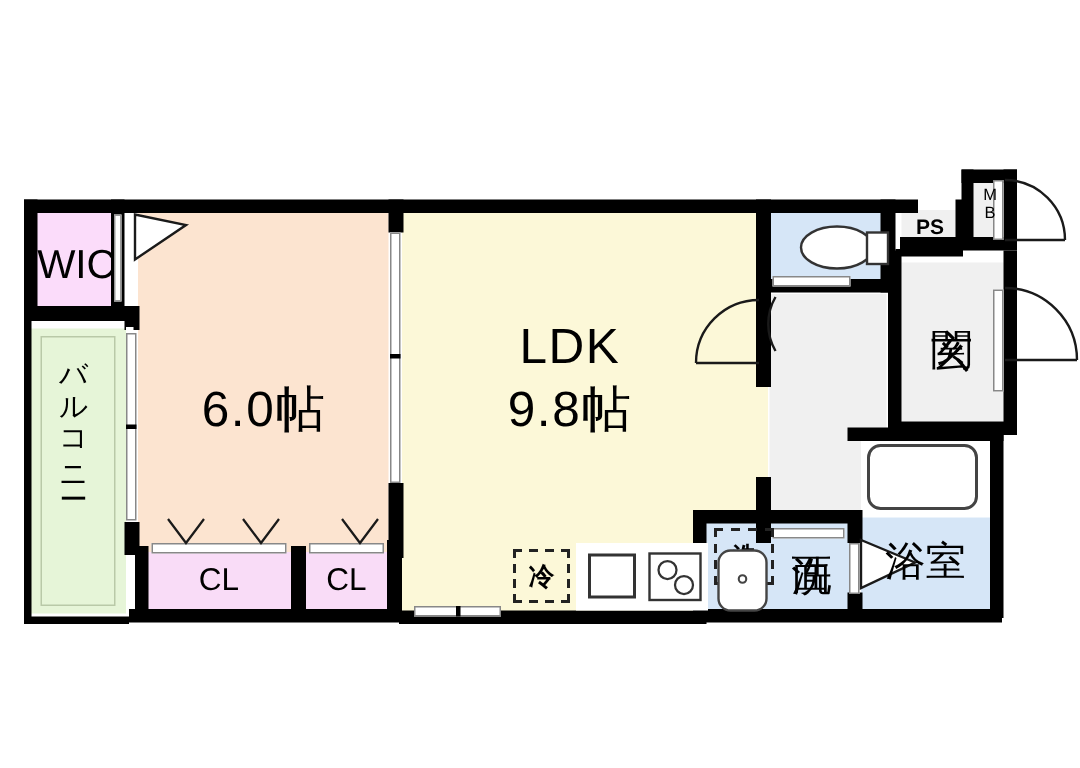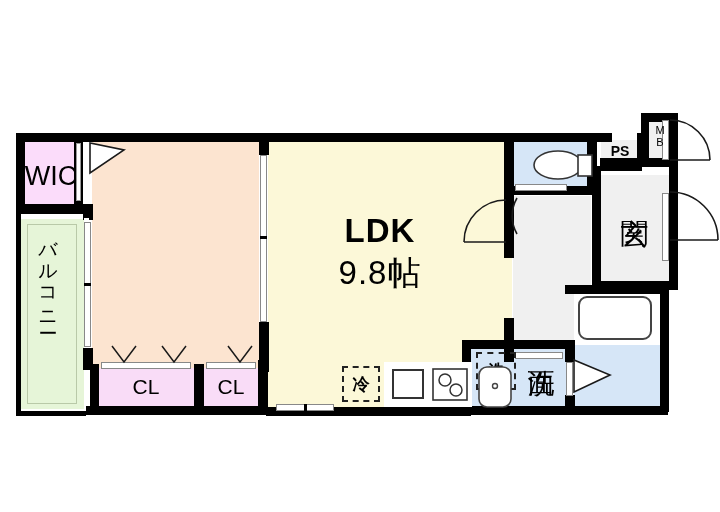--- a/index.html
+++ b/index.html
@@ -198,29 +198,31 @@
     <rect x="1" y="1" width="32" height="40" rx="8" ry="8" fill="#ffffff" stroke="#444" stroke-width="1.6"></rect>
     <circle cx="17" cy="20" r="2.5" fill="#ffffff" stroke="#444" stroke-width="1.4"></circle>
   </svg>
 
   <div class="roundbox" style="left:578px;top:296px;width:74px;height:44px;"></div>
 
   <div class="lbl lbl-sm" style="left:20px;top:162px;width:62px;font-size:27px;">WIC</div>
 
   <div class="lbl vert lbl-sm" style="left:39px;top:228px;font-size:19px;">バルコニー</div>
 
-
-  <div class="lbl lbl-big" style="left:320px;top:214px;width:120px;font-size:33px;font-weight:bold;">LDK</div>
+  <div class="lbl lbl-big" style="left:110px;top:256px;width:132px;font-size:33px;">6.0帖</div>
+
+  <div class="lbl lbl-big" style="left:320px;top:214px;width:120px;font-size:33px;">LDK</div>
   <div class="lbl lbl-big" style="left:316px;top:256px;width:128px;font-size:33px;">9.8帖</div>
 
   <div class="lbl lbl-sm" style="left:98px;top:376px;width:96px;font-size:21px;">CL</div>
   <div class="lbl lbl-sm" style="left:203px;top:376px;width:56px;font-size:21px;">CL</div>
 
   <div class="lbl lbl-xs" style="left:601px;top:144px;width:38px;font-size:14px;">PS</div>
 
   <div class="lbl vert lbl-tiny" style="left:654px;top:124px;font-size:11px;letter-spacing:0px;">MB</div>
 
   <div class="lbl vert lbl-mid" style="left:620px;top:196px;font-size:28px;">玄関</div>
 
   <div class="lbl vert lbl-mid" style="left:527px;top:348px;font-size:27px;">洗面</div>
 
+  <div class="lbl lbl-mid" style="left:577px;top:360px;width:80px;font-size:27px;">浴室</div>
 
 </div>
 
 </body></html>

